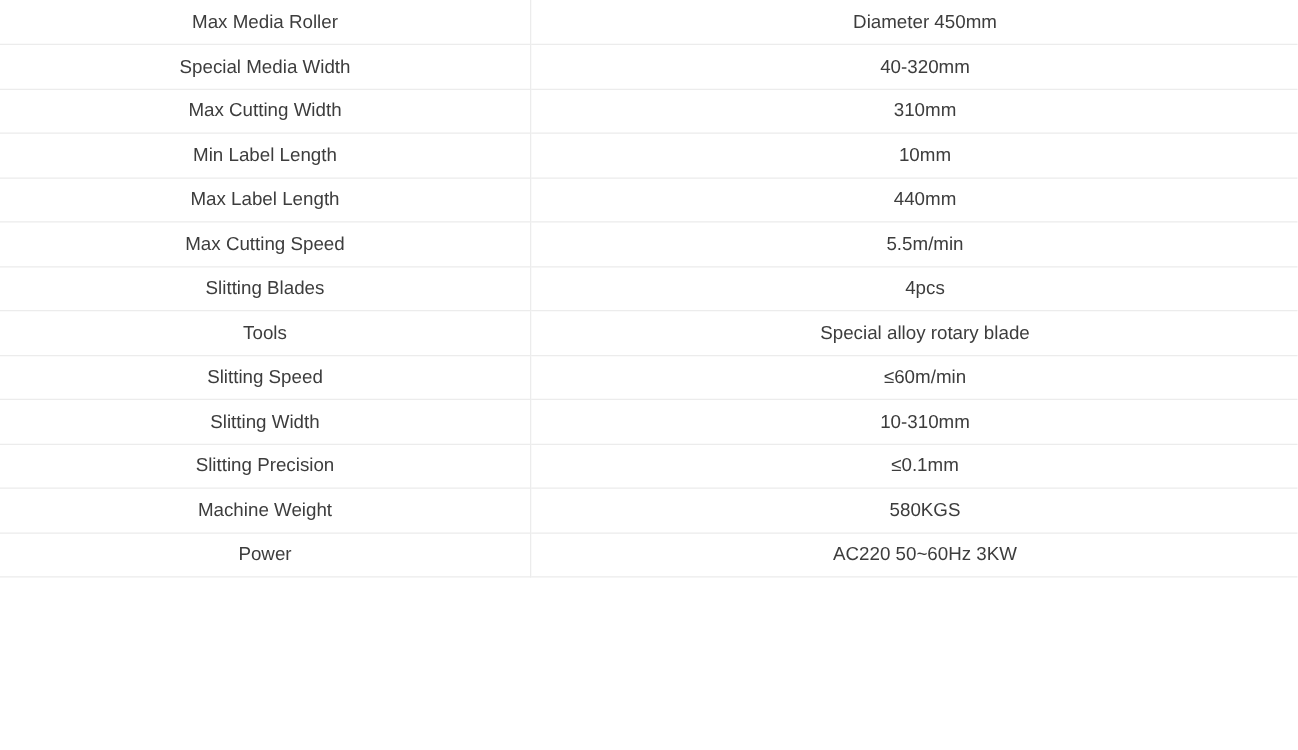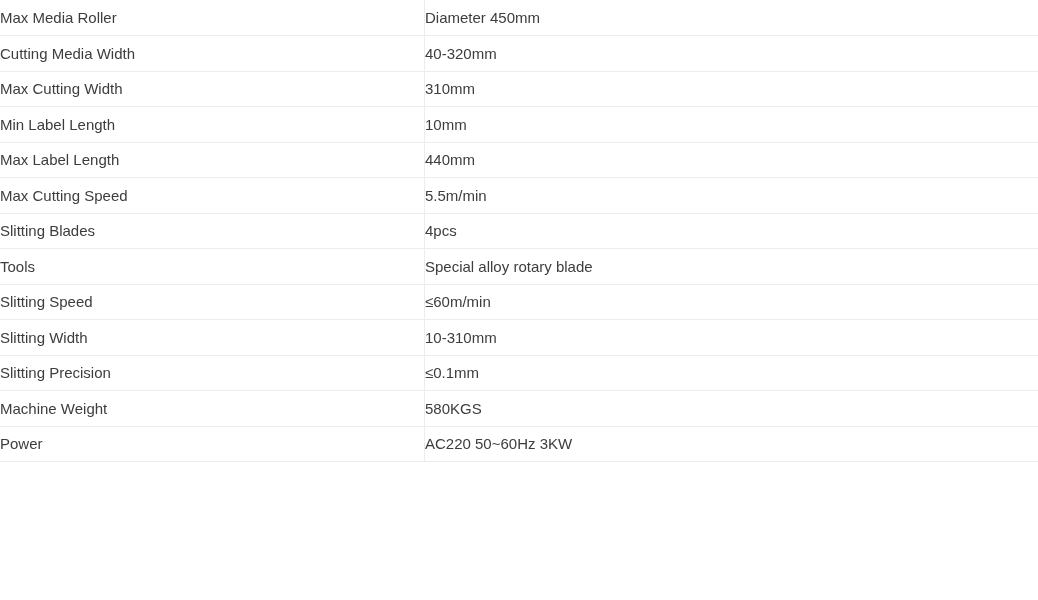--- a/index.html
+++ b/index.html
@@ -18,21 +18,21 @@
     width: 1038px;
     border-collapse: collapse;
     table-layout: fixed;
   }
   .spec-table tr {
     height: 35.5px;
   }
   .spec-table td {
     border-bottom: 1px solid #ececec;
     font-size: 15px;
-    text-align: left;
+    text-align: center;
     vertical-align: middle;
     padding: 0;
     line-height: 1.3;
     color: #3d3d3d;
   }
   .spec-table td.param {
     width: 424px;
     border-right: 1px solid #ececec;
   }
   .spec-table td.value {
@@ -45,21 +45,21 @@
 </head>
 <body>
 
 <table class="spec-table">
   <tbody>
     <tr>
       <td class="param">Max Media Roller</td>
       <td class="value">Diameter 450mm</td>
     </tr>
     <tr>
-      <td class="param">Cutting Media Width</td>
+      <td class="param">Special Media Width</td>
       <td class="value">40-320mm</td>
     </tr>
     <tr>
       <td class="param">Max Cutting Width</td>
       <td class="value">310mm</td>
     </tr>
     <tr>
       <td class="param">Min Label Length</td>
       <td class="value">10mm</td>
     </tr>

